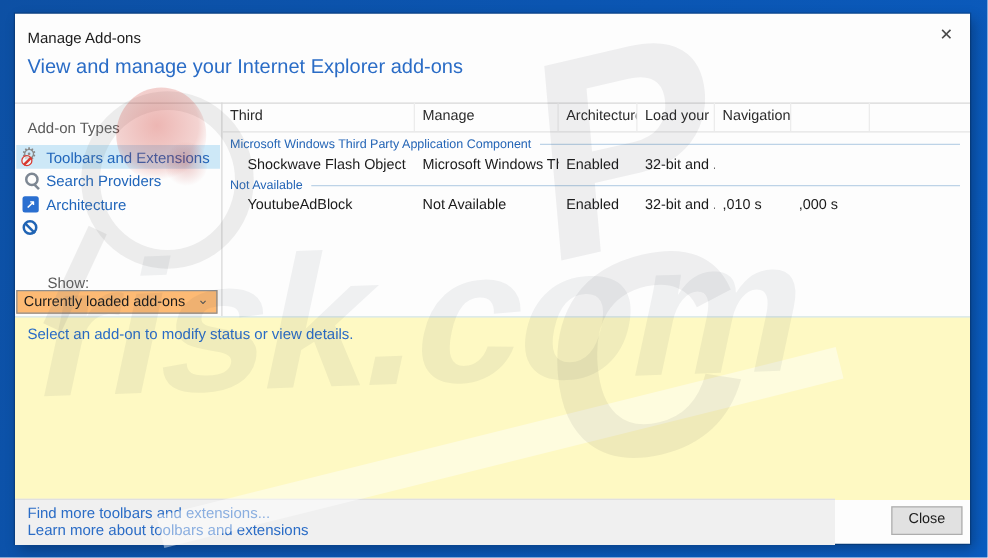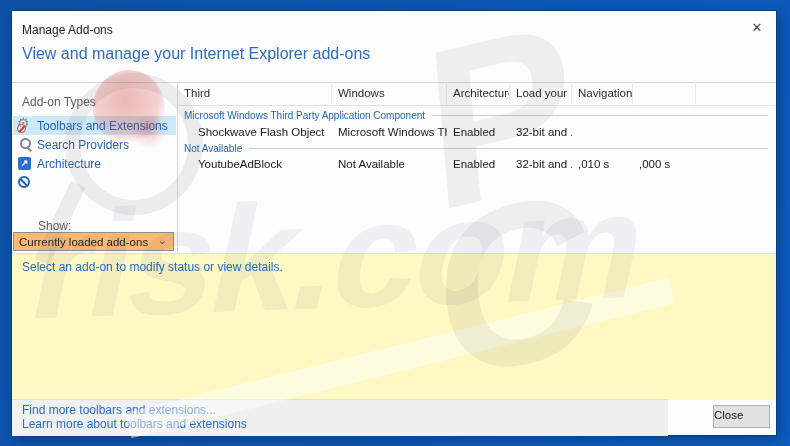--- a/index.html
+++ b/index.html
@@ -50,21 +50,21 @@
   .td.indent{padding-left:20px;}
   .g1{top:26px;} .r1{top:42px;} .g2{top:59px;} .r2{top:74px;}
   
   .detail-pane{position:absolute;left:0;top:242px;width:764px;height:146px;background:#fef9c3;border-top:1px solid #d2e6f2;}
   .detail-hint{position:absolute;left:10px;top:6px;font-size:12px;color:#2a6cc6;}
   
   .footer{position:absolute;left:0;top:388px;width:656px;height:36px;background:#f0f0f0;border-top:1px solid #e0e0e0;}
   .flink{position:absolute;left:10px;font-size:12px;color:#2a6cc6;white-space:nowrap;}
   .flink.l1{top:3px;} .flink.l2{top:17px;}
   .close-btn{position:absolute;left:701px;top:5px;width:55px;height:21px;background:#e1e1e1;border:1px solid #adadad;
-             font-size:11.5px;color:#1b1b1b;text-align:left;line-height:19px;}
+             font-size:11.5px;color:#1b1b1b;text-align:center;line-height:19px;}
   
   .wm{position:absolute;inset:0;pointer-events:none;z-index:50;overflow:hidden;}
   .wm-ring{position:absolute;left:65px;top:73px;width:108px;height:112px;border:15px solid rgba(125,125,125,.13);border-radius:50%;}
   .wm-handle{position:absolute;left:52px;top:180px;width:16px;height:86px;background:rgba(125,125,125,.13);transform:rotate(25deg);}
   .wm-red{position:absolute;left:93px;top:70px;width:72px;height:76px;border-radius:50%;
           background:radial-gradient(circle at 45% 40%,rgba(205,45,35,.34),rgba(205,45,35,.20) 55%,rgba(205,45,35,0) 72%);}
   .wm-red2{position:absolute;left:132px;top:112px;width:34px;height:38px;border-radius:50%;
            background:radial-gradient(circle,rgba(185,35,30,.25),rgba(185,35,30,0) 70%);}
   .wm-pc{position:absolute;left:428px;top:34px;width:160px;font-size:225px;line-height:.74;font-weight:bold;
          text-align:center;word-break:break-all;color:rgba(55,60,65,.075);
@@ -117,21 +117,21 @@
     <div class="dropdown">
       <span>Currently loaded add-ons</span>
       <span class="dd-chevron">⌄</span>
     </div>
 
     <div class="vsep"></div>
 
     <div class="table">
       <div class="thead">
         <div class="th"><span>Third</span></div>
-        <div class="th"><span>Windows</span></div>
+        <div class="th"><span>Manage</span></div>
         <div class="th"><span>Architecture</span></div>
         <div class="th"><span>Load your</span></div>
         <div class="th"><span>Navigation ...</span></div>
         <div class="th"></div>
       </div>
 
       <div class="tgroup g1">
         <span class="gname">Microsoft Windows Third Party Application Component</span>
         <span class="gline"></span>
       </div>

